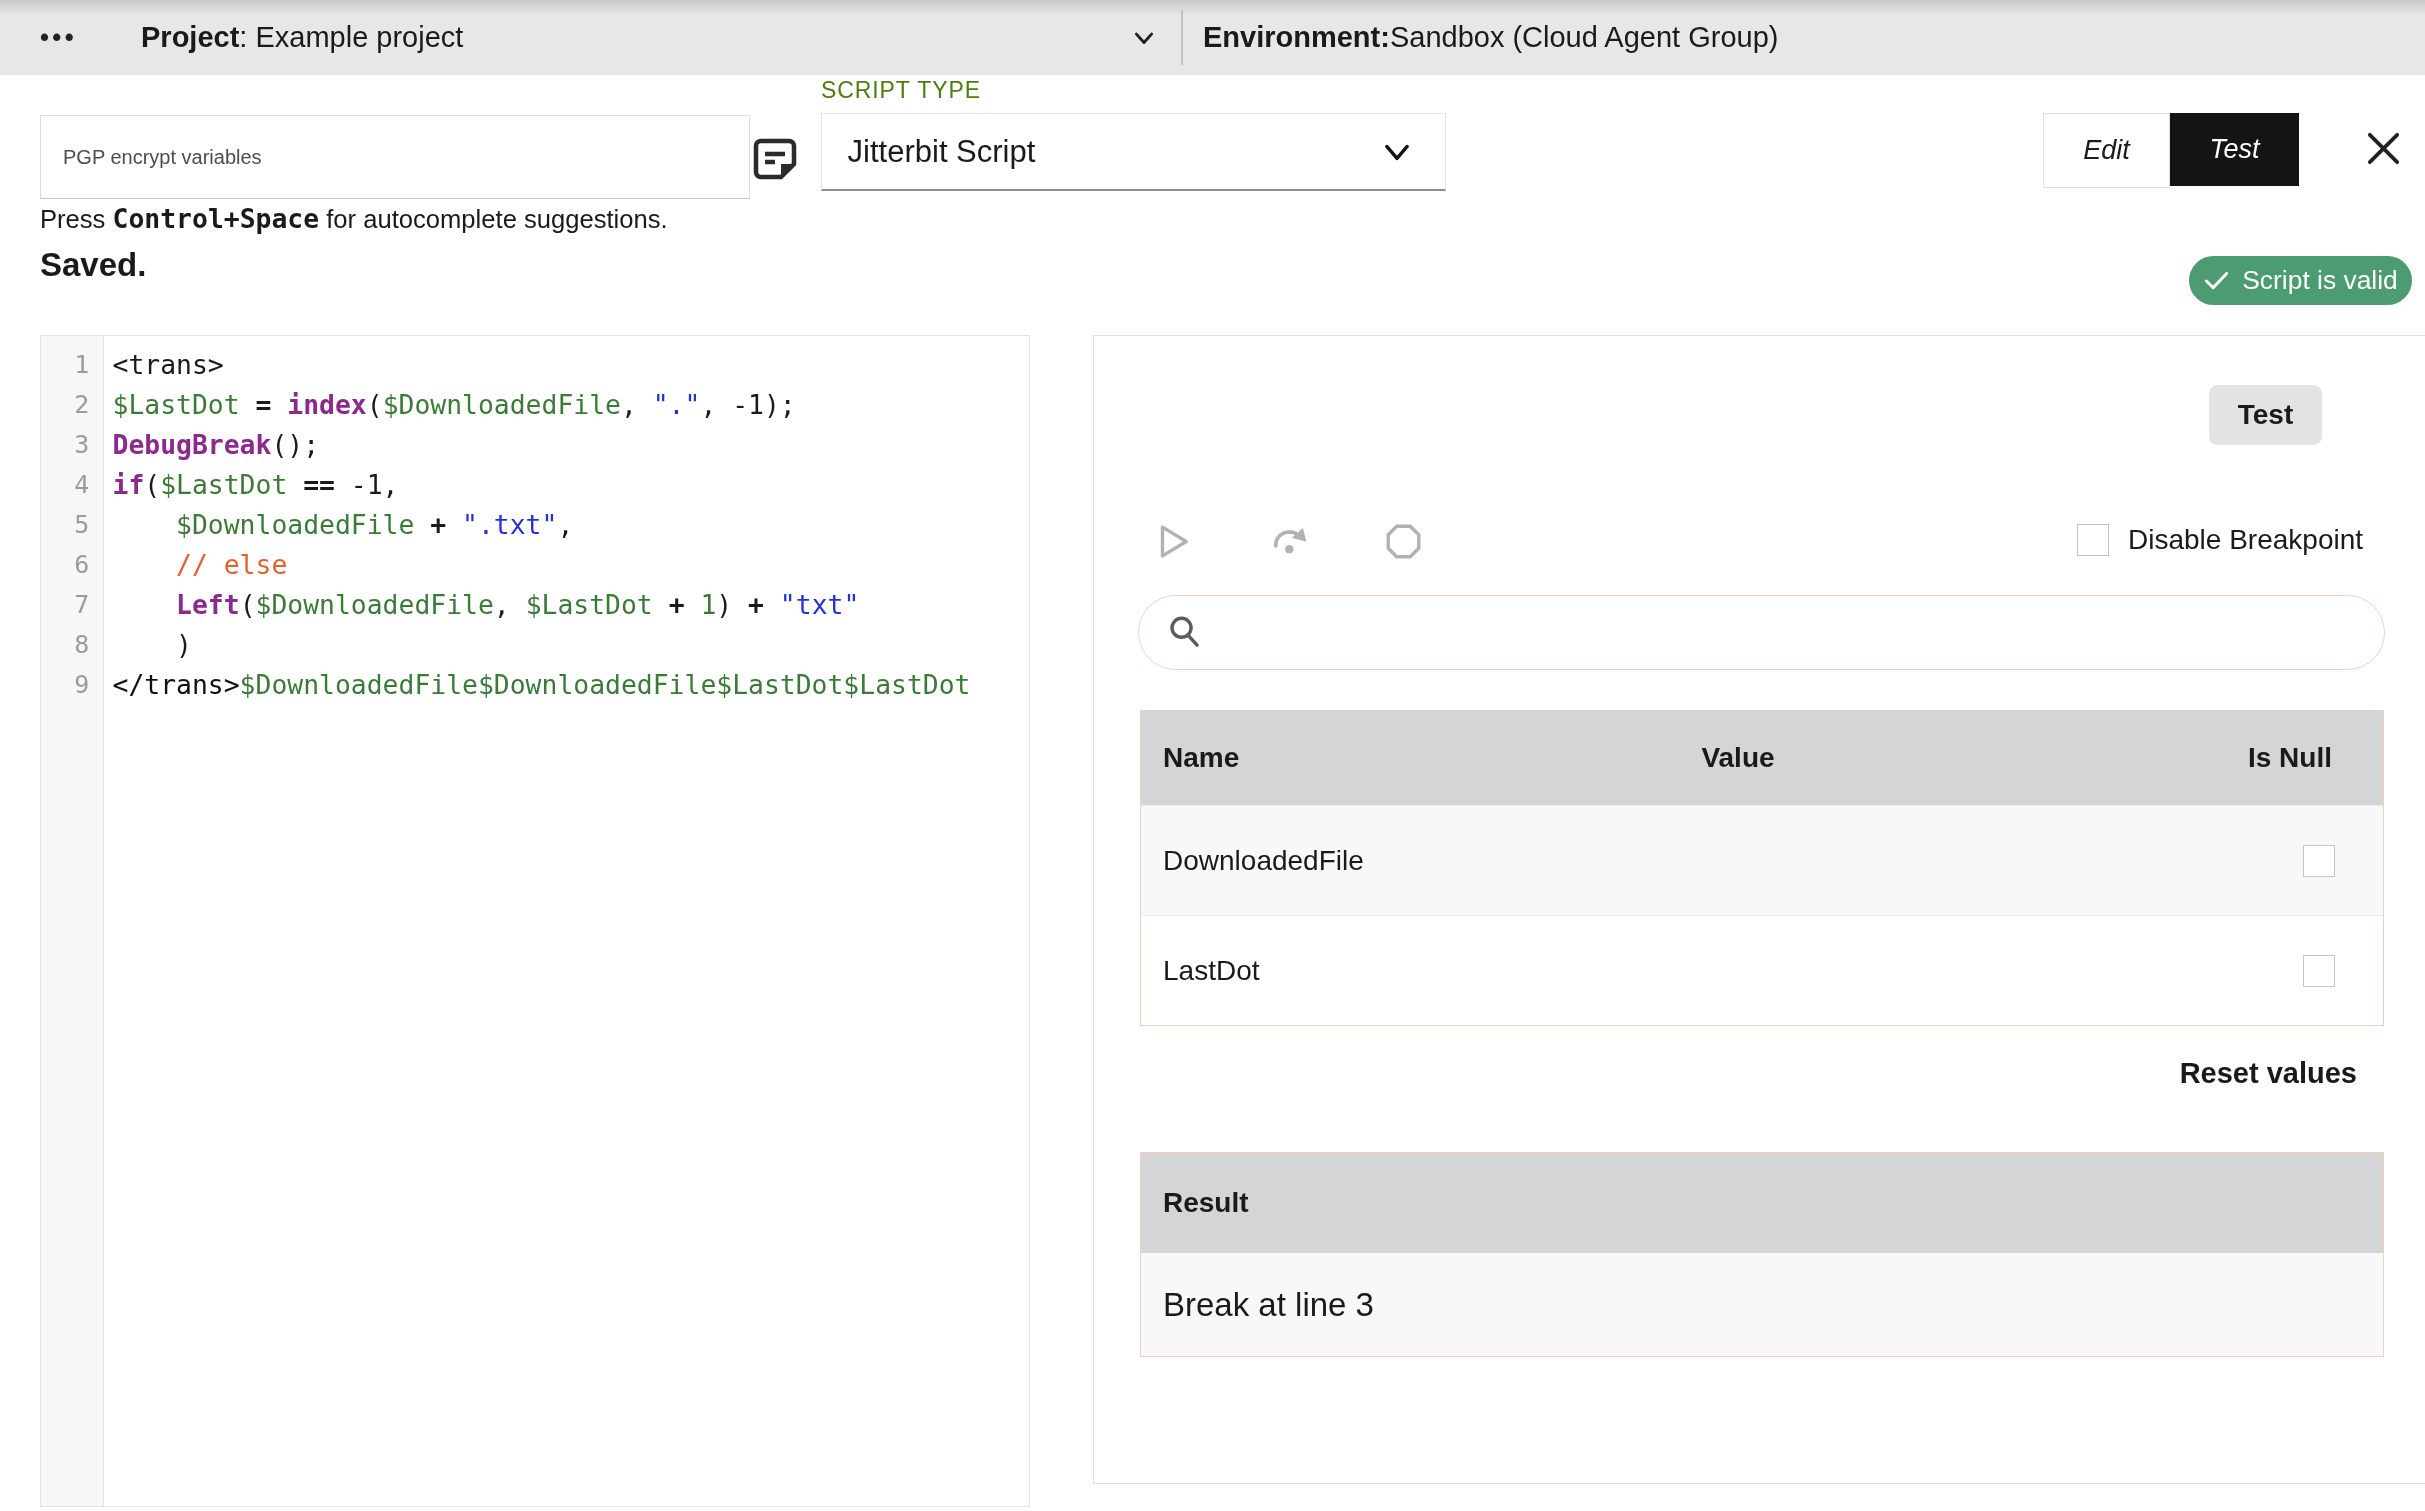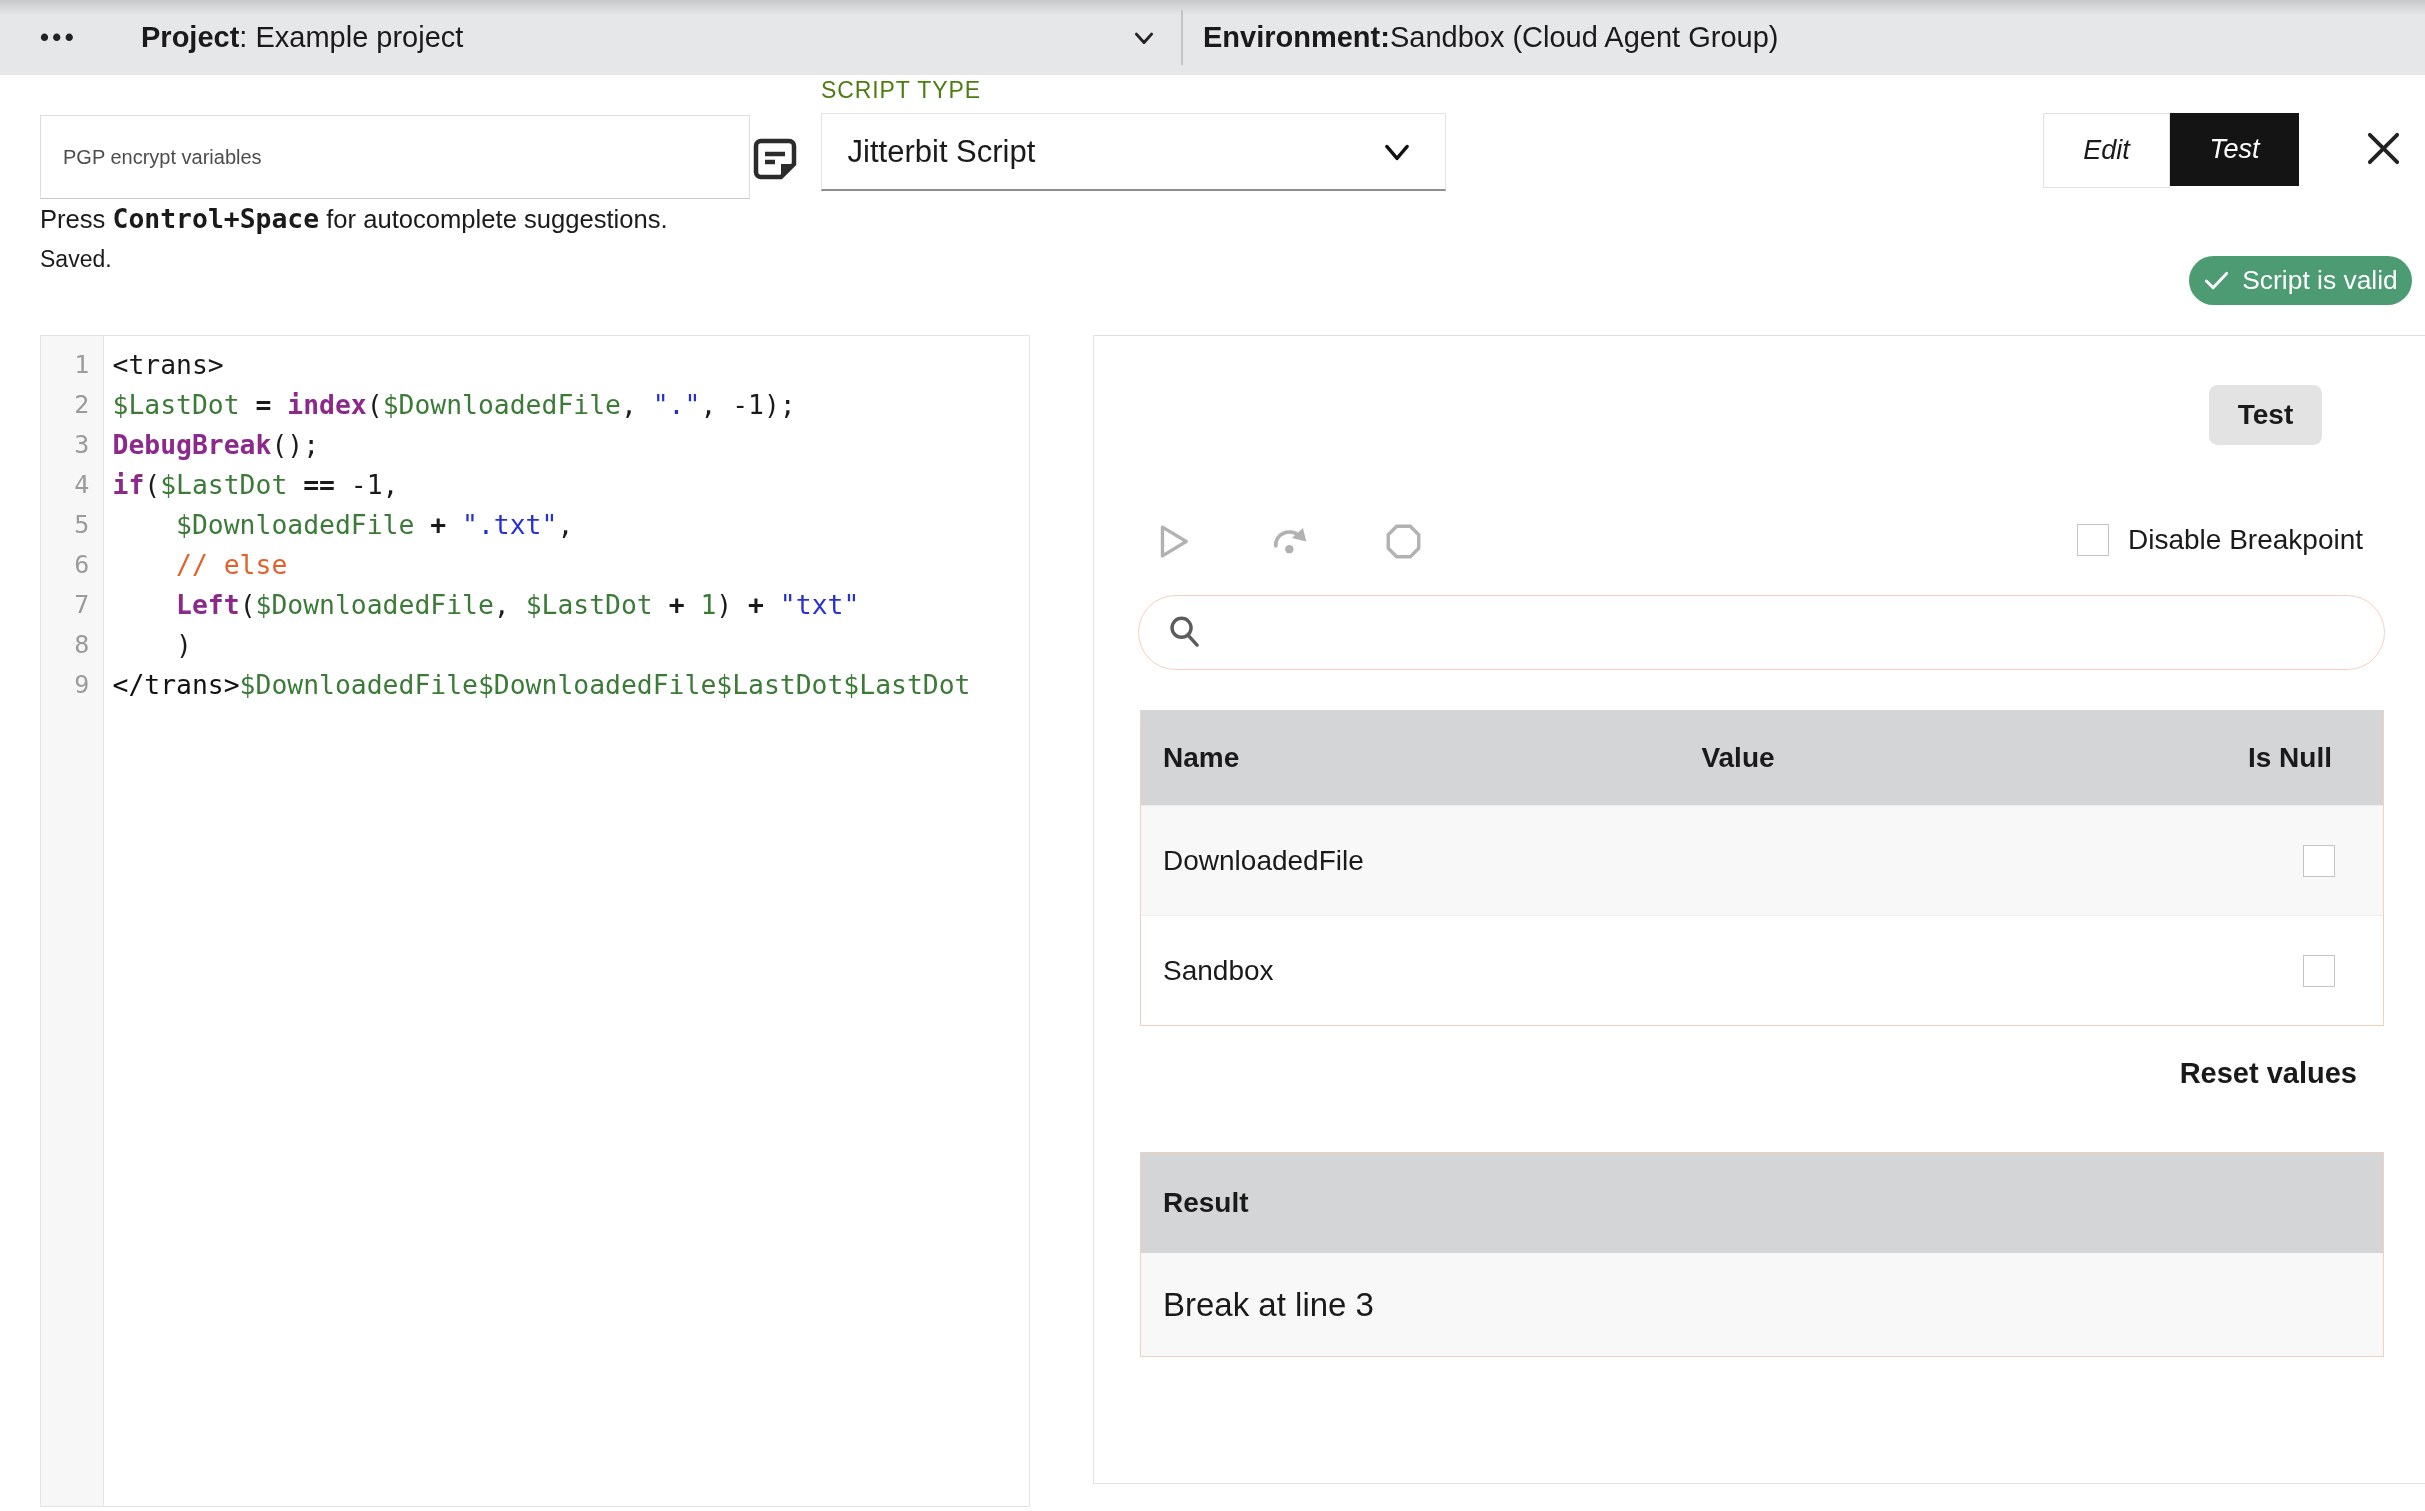--- a/index.html
+++ b/index.html
@@ -24,21 +24,21 @@
   .dropdown{left:821px;top:113px;width:597px;height:75px;background:#fff;border:1.7px solid #e3e3e3;
     border-bottom:2.6px solid #8d8d8d;display:flex;align-items:center;padding-left:25.6px;font-size:31px;}
   .dd-chev{position:absolute;right:31px;top:29px;}
   .segmented{left:2043px;top:113px;height:73px;display:flex;}
   .seg-btn{height:100%;display:flex;align-items:center;justify-content:center;font-size:27px;font-style:italic;}
   .seg-edit{width:125px;background:#fff;border:1.7px solid #e0e0e0;color:#1a1a1a;}
   .seg-test{width:129px;background:#141414;color:#fff;}
   .close-x{left:2363px;top:128px;cursor:pointer;}
   .hint{left:40px;top:203px;font-size:25.6px;color:#1a1a1a;}
   .hint .key{font-family:"DejaVu Sans Mono",monospace;font-weight:bold;font-size:26.4px;}
-  .saved{left:40px;top:246px;font-size:23px;font-weight:normal;}
+  .saved{left:40px;top:246px;font-size:33px;font-weight:bold;}
   .badge{left:2189px;top:256px;width:223px;height:49px;background:#4c9b72;border-radius:25px;
     display:flex;align-items:center;justify-content:center;gap:12px;color:#fff;font-size:26.4px;}
   
   .editor{left:40px;top:335px;width:988px;height:1170px;border:1.7px solid #e3e3e3;background:#fff;display:flex;}
   .gutter{width:63px;background:#f7f7f7;border-right:1.7px solid #e3e3e3;padding-top:8.5px;box-sizing:border-box;}
   .ln{height:40px;line-height:40px;text-align:right;padding-right:13.6px;color:#9b9b9b;
     font-family:"DejaVu Sans Mono",monospace;font-size:25px;}
   .codearea{flex:1;padding:8.5px 0 0 8.5px;overflow:hidden;}
   .code-line{height:40px;line-height:40px;white-space:pre;
     font-family:"DejaVu Sans Mono",monospace;font-size:26.4px;}
@@ -219,21 +219,21 @@
     </div>
     <div>
         <div class="var-row">
           <div class="c1">DownloadedFile</div>
           <div class="c2"></div>
           <div class="c3">
             <div class="cbx"></div>
           </div>
         </div>
         <div class="var-row alt2">
-          <div class="c1">Sandbox</div>
+          <div class="c1">LastDot</div>
           <div class="c2"></div>
           <div class="c3">
             <div class="cbx"></div>
           </div>
         </div>
       </div>
   </div>
 
   <div class="abs reset">Reset values</div>
 

